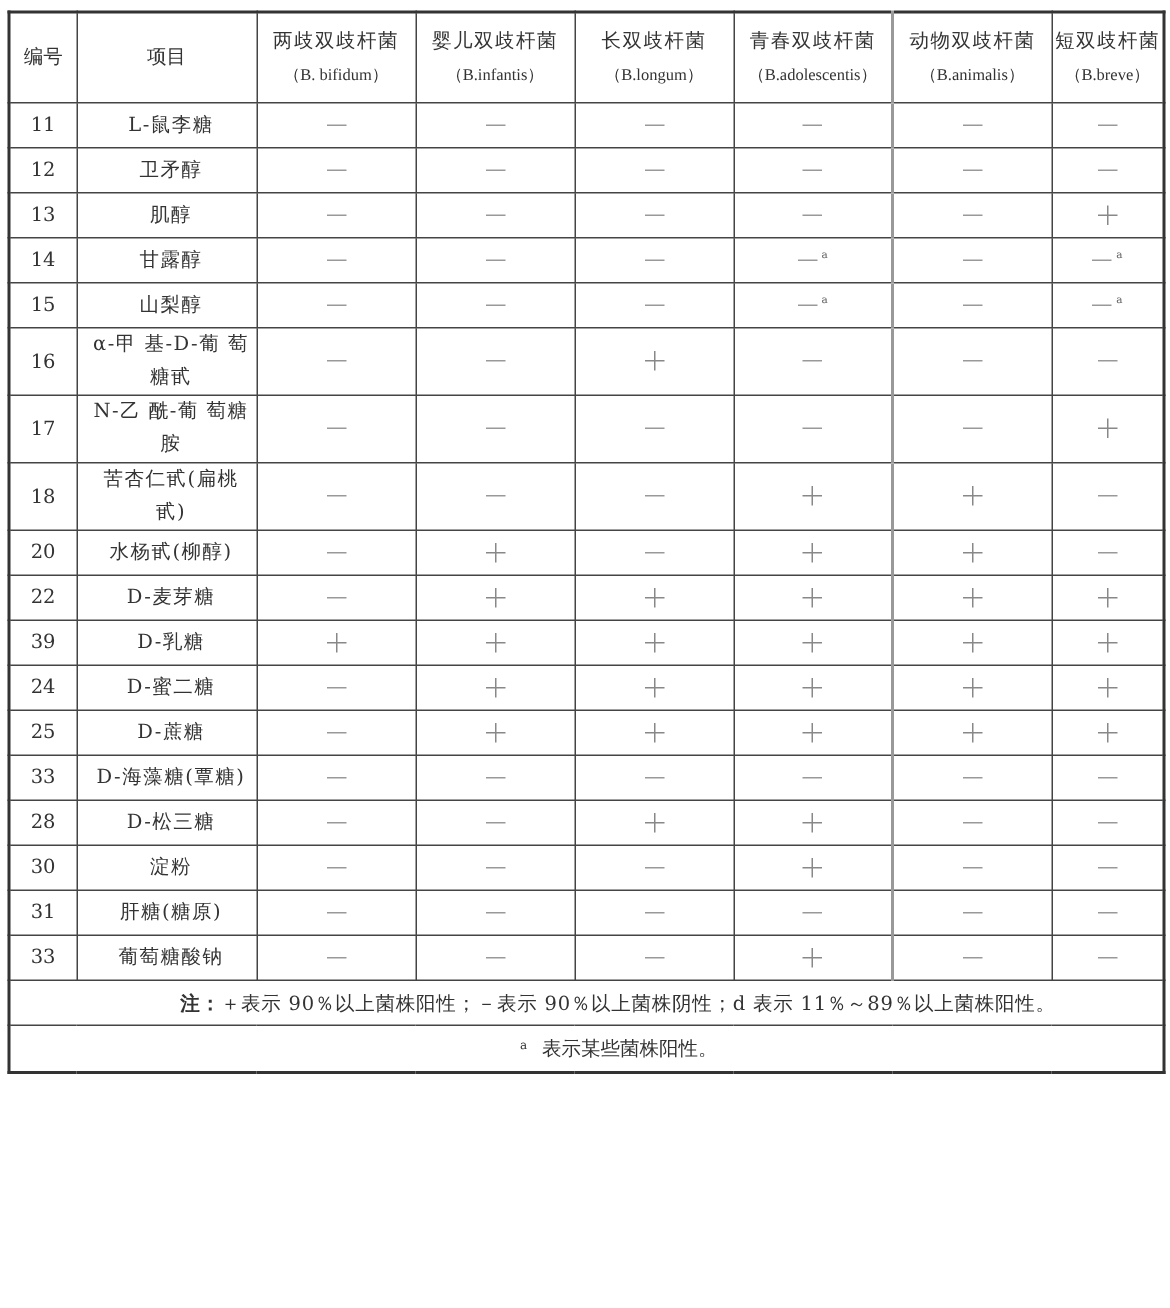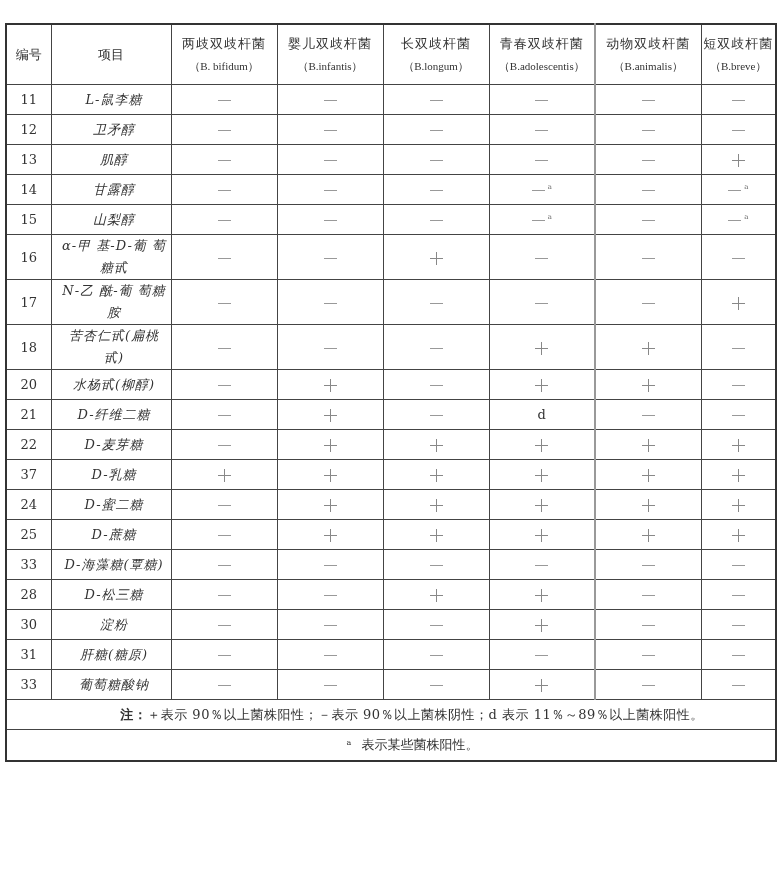--- a/index.html
+++ b/index.html
@@ -1,32 +1,32 @@
 <!DOCTYPE html>
 <html><head>
 <meta charset="utf-8">
 <style>
   html, body { margin: 0; padding: 0; background: #ffffff; }
   body { width: 780px; height: 872px; position: relative; overflow: hidden;
          font-family: "DejaVu Serif", "Liberation Serif", serif; color: #333; }
-  table.main { position: absolute; left: 5px; top: 23px; border-collapse: collapse;
+  table.main { position: absolute; left: 5px; top: 7px; border-collapse: collapse;
                table-layout: fixed; width: 768px; }
   table.main td, table.main th { border: 1px solid #444; padding: 0; font-weight: normal;
                font-size: 13px; text-align: center; vertical-align: middle; color: #333; }
   table.main { border: 2px solid #333; }
   col.c-no { width: 45px; } col.c-item { width: 120px; }
   col.c-sp { width: 106px; } col.c-last { width: 75px; }
   th { height: 59px; line-height: 22px; }
   th .cn { display: block; letter-spacing: 1px; }
   th .lat { display: block; font-size: 11px; font-family: Liberation Serif, serif; }
   tr.r30 td { height: 29px; }
   tr.r45 td { height: 44px; }
   td.no { font-size: 12px; color: #444; }
   td.item { text-align: left; padding-left: 10px !important; padding-right: 4px !important;
-            line-height: 22px; letter-spacing: 1px; font-style: italic; }
+            line-height: 22px; letter-spacing: 1px; }
   td.v { color: #888; font-size: 14px; font-family: "DejaVu Sans", sans-serif; }
   .minus { display: inline-block; width: 13px; height: 1px; background: #999; vertical-align: middle; }
   .plus { display: inline-block; position: relative; width: 13px; height: 13px; vertical-align: middle; }
   .plus::before { content: ""; position: absolute; left: 0; top: 6px; width: 13px; height: 1px; background: #888; }
   .plus::after { content: ""; position: absolute; left: 6px; top: 0; width: 1px; height: 13px; background: #888; }
   .sup { font-size: 7px; vertical-align: 5px; margin-left: 3px; color: #666; font-family: "DejaVu Serif", serif; }
   .d { font-family: "DejaVu Serif", serif; color: #333; font-size: 13px; }
   td.note { text-align: left; padding-left: 42px !important; font-size: 13px; height: 29px; letter-spacing: 0.5px; }
   td.note b { font-weight: bold; }
   td.note2 { text-align: left; padding-left: 43px !important; font-size: 13px; height: 30px; margin-left: 40px; }
@@ -162,41 +162,31 @@
         <td class="no">20</td>
         <td class="item">水杨甙(柳醇)</td>
         <td class="v"><span class="minus"></span></td>
         <td class="v"><span class="plus"></span></td>
         <td class="v"><span class="minus"></span></td>
         <td class="v vcol4"><span class="plus"></span></td>
         <td class="v"><span class="plus"></span></td>
         <td class="v"><span class="minus"></span></td>
       </tr>
       <tr class="r30">
-        <td class="no">21</td>
-        <td class="item">D-纤维二糖</td>
-        <td class="v"><span class="minus"></span></td>
-        <td class="v"><span class="plus"></span></td>
-        <td class="v"><span class="minus"></span></td>
-        <td class="v vcol4"><span class="d">d</span></td>
-        <td class="v"><span class="minus"></span></td>
-        <td class="v"><span class="minus"></span></td>
-      </tr>
-      <tr class="r30">
         <td class="no">22</td>
         <td class="item">D-麦芽糖</td>
         <td class="v"><span class="minus"></span></td>
         <td class="v"><span class="plus"></span></td>
         <td class="v"><span class="plus"></span></td>
         <td class="v vcol4"><span class="plus"></span></td>
         <td class="v"><span class="plus"></span></td>
         <td class="v"><span class="plus"></span></td>
       </tr>
       <tr class="r30">
-        <td class="no">37</td>
+        <td class="no">39</td>
         <td class="item">D-乳糖</td>
         <td class="v"><span class="plus"></span></td>
         <td class="v"><span class="plus"></span></td>
         <td class="v"><span class="plus"></span></td>
         <td class="v vcol4"><span class="plus"></span></td>
         <td class="v"><span class="plus"></span></td>
         <td class="v"><span class="plus"></span></td>
       </tr>
       <tr class="r30">
         <td class="no">24</td>

